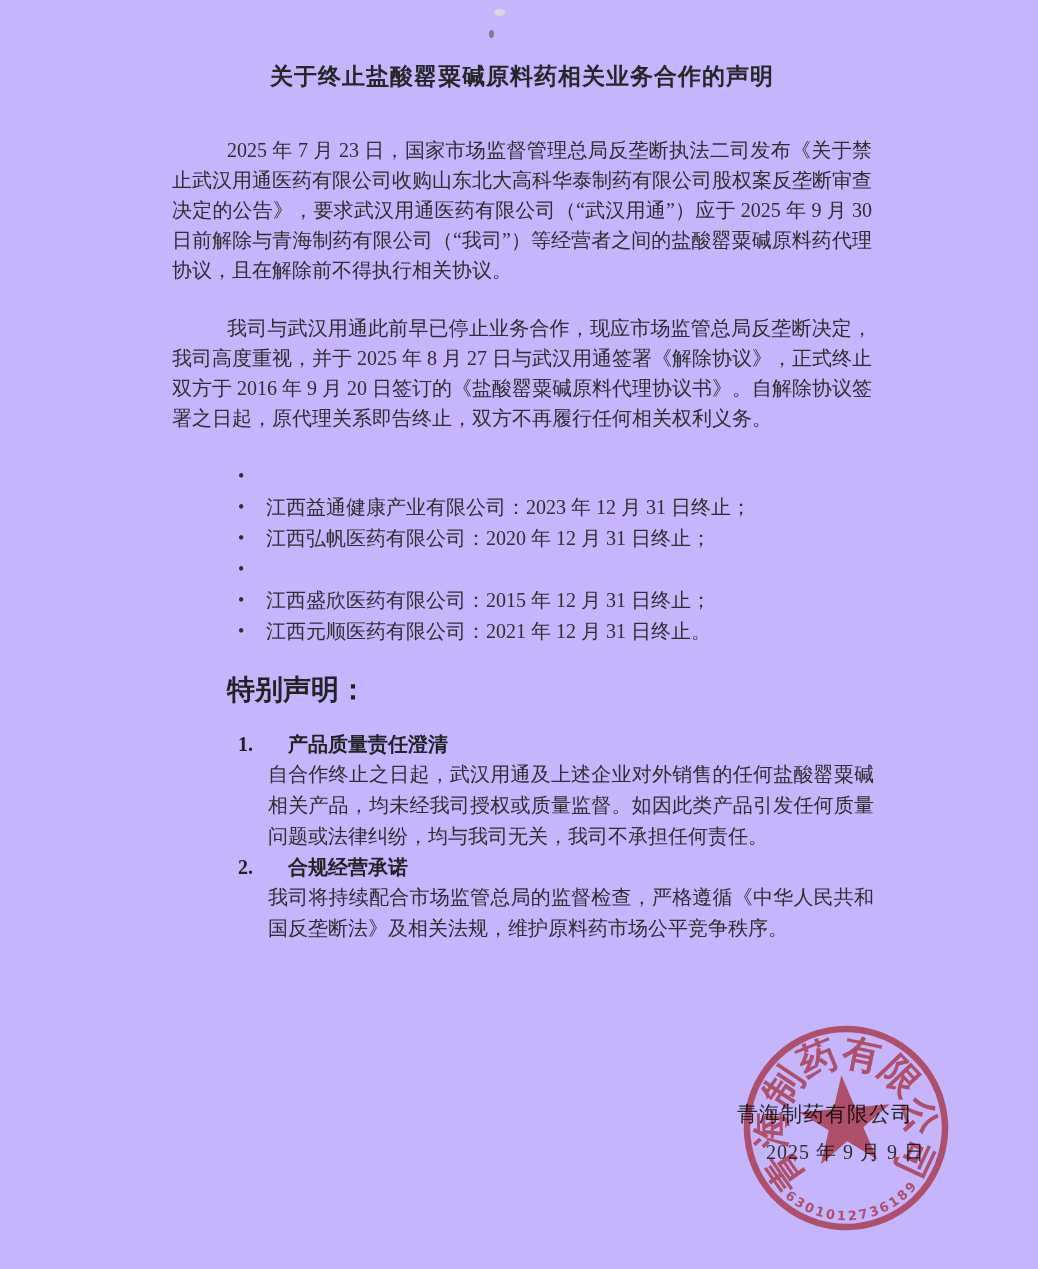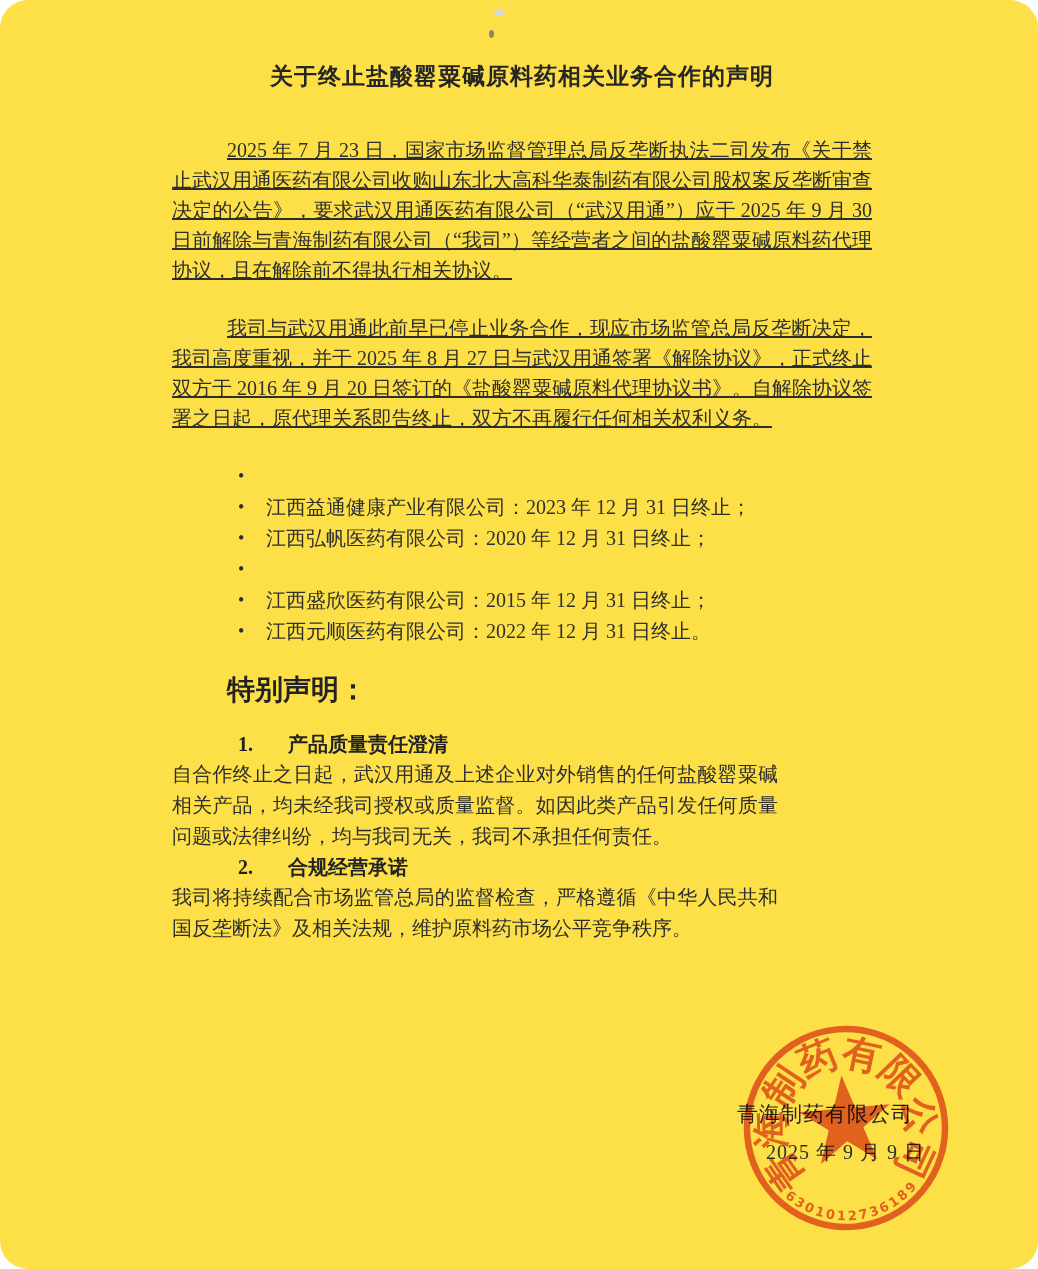--- a/index.html
+++ b/index.html
@@ -1,42 +1,40 @@
 <!DOCTYPE html>
 <html><head>
 <meta charset="utf-8">
 <style>
   html, body { margin: 0; padding: 0; background: #ffffff; }
   .page {
     position: relative;
     width: 1038px;
     height: 1269px;
-    background: #fde047;
+    background: #c4b5fd;
     font-family: "Liberation Serif", "DejaVu Serif", serif;
     color: #2e2e2e;
     overflow: hidden;
-    border-radius: 28px;
   }
   .content { margin: 0 166px 0 172px; }
   .doc-title {
     margin: 62px 0 43px 0;
     font-size: 23px;
     line-height: 30px;
     font-weight: bold;
     color: #262626;
     text-align: center;
     letter-spacing: 1px;
   }
   .para {
     margin: 0 0 28px 0;
     font-size: 20px;
     line-height: 30px;
     text-align: justify;
     text-indent: 55px;
-    text-decoration: underline;
   }
   .para.last-para { margin-bottom: 22px; }
   .term-list {
     list-style: none;
     margin: 0 0 28px 66px;
     padding: 0;
   }
   .term-item {
     display: flex;
     font-size: 20px;
@@ -57,20 +55,21 @@
   .num-row {
     margin-left: 66px;
     font-size: 20px;
     line-height: 30px;
     font-weight: bold;
     color: #222;
     display: flex;
   }
   .num-row .num { width: 50px; flex: 0 0 50px; }
   .num-body {
+    margin-left: 96px;
     width: 606px;
     font-size: 20px;
     line-height: 31px;
     text-align: justify;
   }
   .sig-company {
     position: absolute;
     left: 737px;
     top: 1100px;
     font-size: 21px;
@@ -140,21 +139,21 @@
       </li>
       <li class="term-item">
         <span class="dot">•</span>
       </li>
       <li class="term-item">
         <span class="dot">•</span>
         <span class="term-text">江西盛欣医药有限公司：2015 年 12 月 31 日终止；</span>
       </li>
       <li class="term-item">
         <span class="dot">•</span>
-        <span class="term-text">江西元顺医药有限公司：2022 年 12 月 31 日终止。</span>
+        <span class="term-text">江西元顺医药有限公司：2021 年 12 月 31 日终止。</span>
       </li>
     </ul>
 
     <div class="special-heading">特别声明：</div>
 
     <div class="numbered-item">
       <div class="num-row">
         <span class="num">1.</span>
         <span class="num-title">产品质量责任澄清</span>
       </div>

